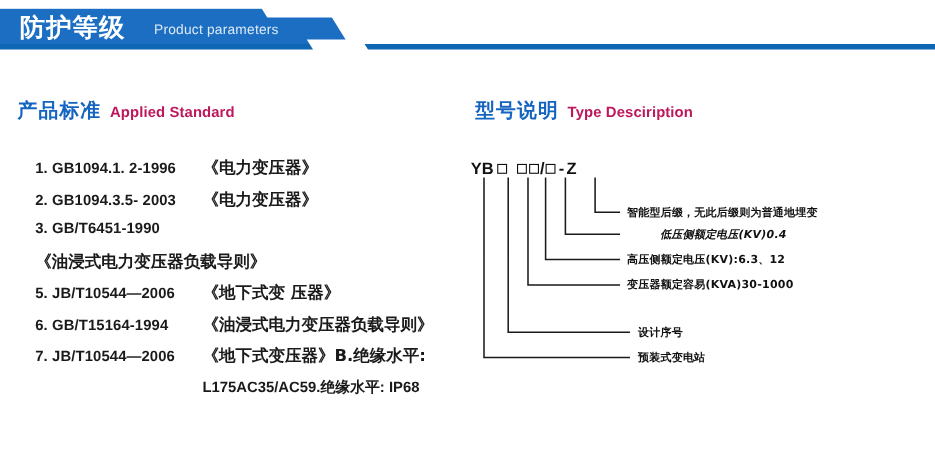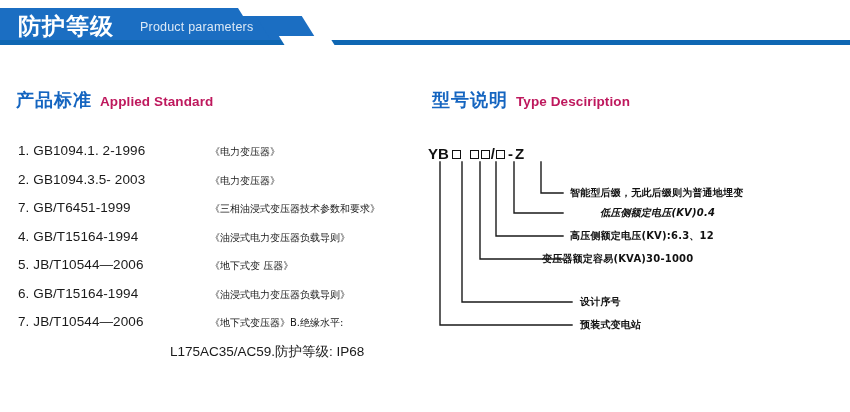--- a/index.html
+++ b/index.html
@@ -98,43 +98,43 @@
     color: #be185d;
     margin-left: 8px;
     letter-spacing: 0.1px;
   }
   #std-head  { left: 16px;  top: 88px; }
   #type-head { left: 432px; top: 88px; }
 
   
   .std-list {
     position: absolute;
-    left: 18px;
+    left: 32px;
     top: 143px;
     width: 420px;
+    font-weight: bold;
   }
   .std-row {
     display: flex;
     align-items: baseline;
     height: 28.5px;
     white-space: nowrap;
   }
   .std-code {
     font-size: 13.5px;
     color: #1a1a1a;
     width: 152px;
     flex: 0 0 152px;
     letter-spacing: 0.1px;
     font-family: "Liberation Sans", sans-serif;
   }
   .std-name {
-    font-size: 10px;
+    font-size: 15px;
     color: #1a1a1a;
     font-family: "DejaVu Sans", "Liberation Sans", sans-serif;
-    margin-left: 40px;
   }
   .std-cont {
     padding-left: 152px;
     height: 28px;
     font-size: 13.5px;
     color: #1a1a1a;
     white-space: nowrap;
     font-family: "Liberation Sans", sans-serif;
   }
 
@@ -205,40 +205,38 @@
 <div class="std-list">
   <div class="std-row">
     <span class="std-code">1. GB1094.1. 2-1996</span>
     <span class="std-name">《电力变压器》</span>
   </div>
   <div class="std-row">
     <span class="std-code">2. GB1094.3.5- 2003</span>
     <span class="std-name">《电力变压器》</span>
   </div>
   <div class="std-row">
-    <span class="std-code">7. GB/T6451-1999</span>
-    <span class="std-name">《三相油浸式变压器技术参数和要求》</span>
-  </div>
-  <div class="std-row">
-    <span class="std-code">4. GB/T15164-1994</span>
+    <span class="std-code">3. GB/T6451-1990</span>
+  </div>
+  <div class="std-row">
     <span class="std-name">《油浸式电力变压器负载导则》</span>
   </div>
   <div class="std-row">
     <span class="std-code">5. JB/T10544—2006</span>
     <span class="std-name">《地下式变 压器》</span>
   </div>
   <div class="std-row">
     <span class="std-code">6. GB/T15164-1994</span>
     <span class="std-name">《油浸式电力变压器负载导则》</span>
   </div>
   <div class="std-row">
     <span class="std-code">7. JB/T10544—2006</span>
     <span class="std-name">《地下式变压器》B.绝缘水平:</span>
   </div>
-  <div class="std-cont">L175AC35/AC59.防护等级: IP68</div>
+  <div class="std-cont">L175AC35/AC59.绝缘水平: IP68</div>
 </div>
 
 <div class="code-line">
   <span>YB</span><span class="sp-sm"></span><span class="box"></span><span class="sp"></span><span class="box"></span><span class="box"></span><span>/</span><span class="box"></span><span class="sp-sm"></span><span>-</span><span class="sp-sm"></span><span>Z</span>
 </div>
 
 <svg class="diagram" viewBox="0 0 850 412" width="850" height="412">
   <g stroke="#1a1a1a" stroke-width="1.4" fill="none" stroke-linecap="square">
 
     <path d="M 440 162 L 440 325 L 572 325"></path>
@@ -251,15 +249,15 @@
 
     <path d="M 514 162 L 514 213 L 563 213"></path>
 
     <path d="M 541 162 L 541 193 L 563 193"></path>
   </g>
 </svg>
 
 <div class="lbl" style="left:570px; top:186px;">智能型后缀，无此后缀则为普通地埋变</div>
 <div class="lbl" style="left:600px; top:206px;font-style:italic;">低压侧额定电压(KV)0.4</div>
 <div class="lbl" style="left:570px; top:229px;">高压侧额定电压(KV):6.3、12</div>
-<div class="lbl" style="left:542px; top:252px;">变压器额定容易(KVA)30-1000</div>
+<div class="lbl" style="left:570px; top:252px;">变压器额定容易(KVA)30-1000</div>
 <div class="lbl" style="left:580px; top:295px;">设计序号</div>
 <div class="lbl" style="left:580px; top:318px;">预装式变电站</div>
 
 </body></html>

